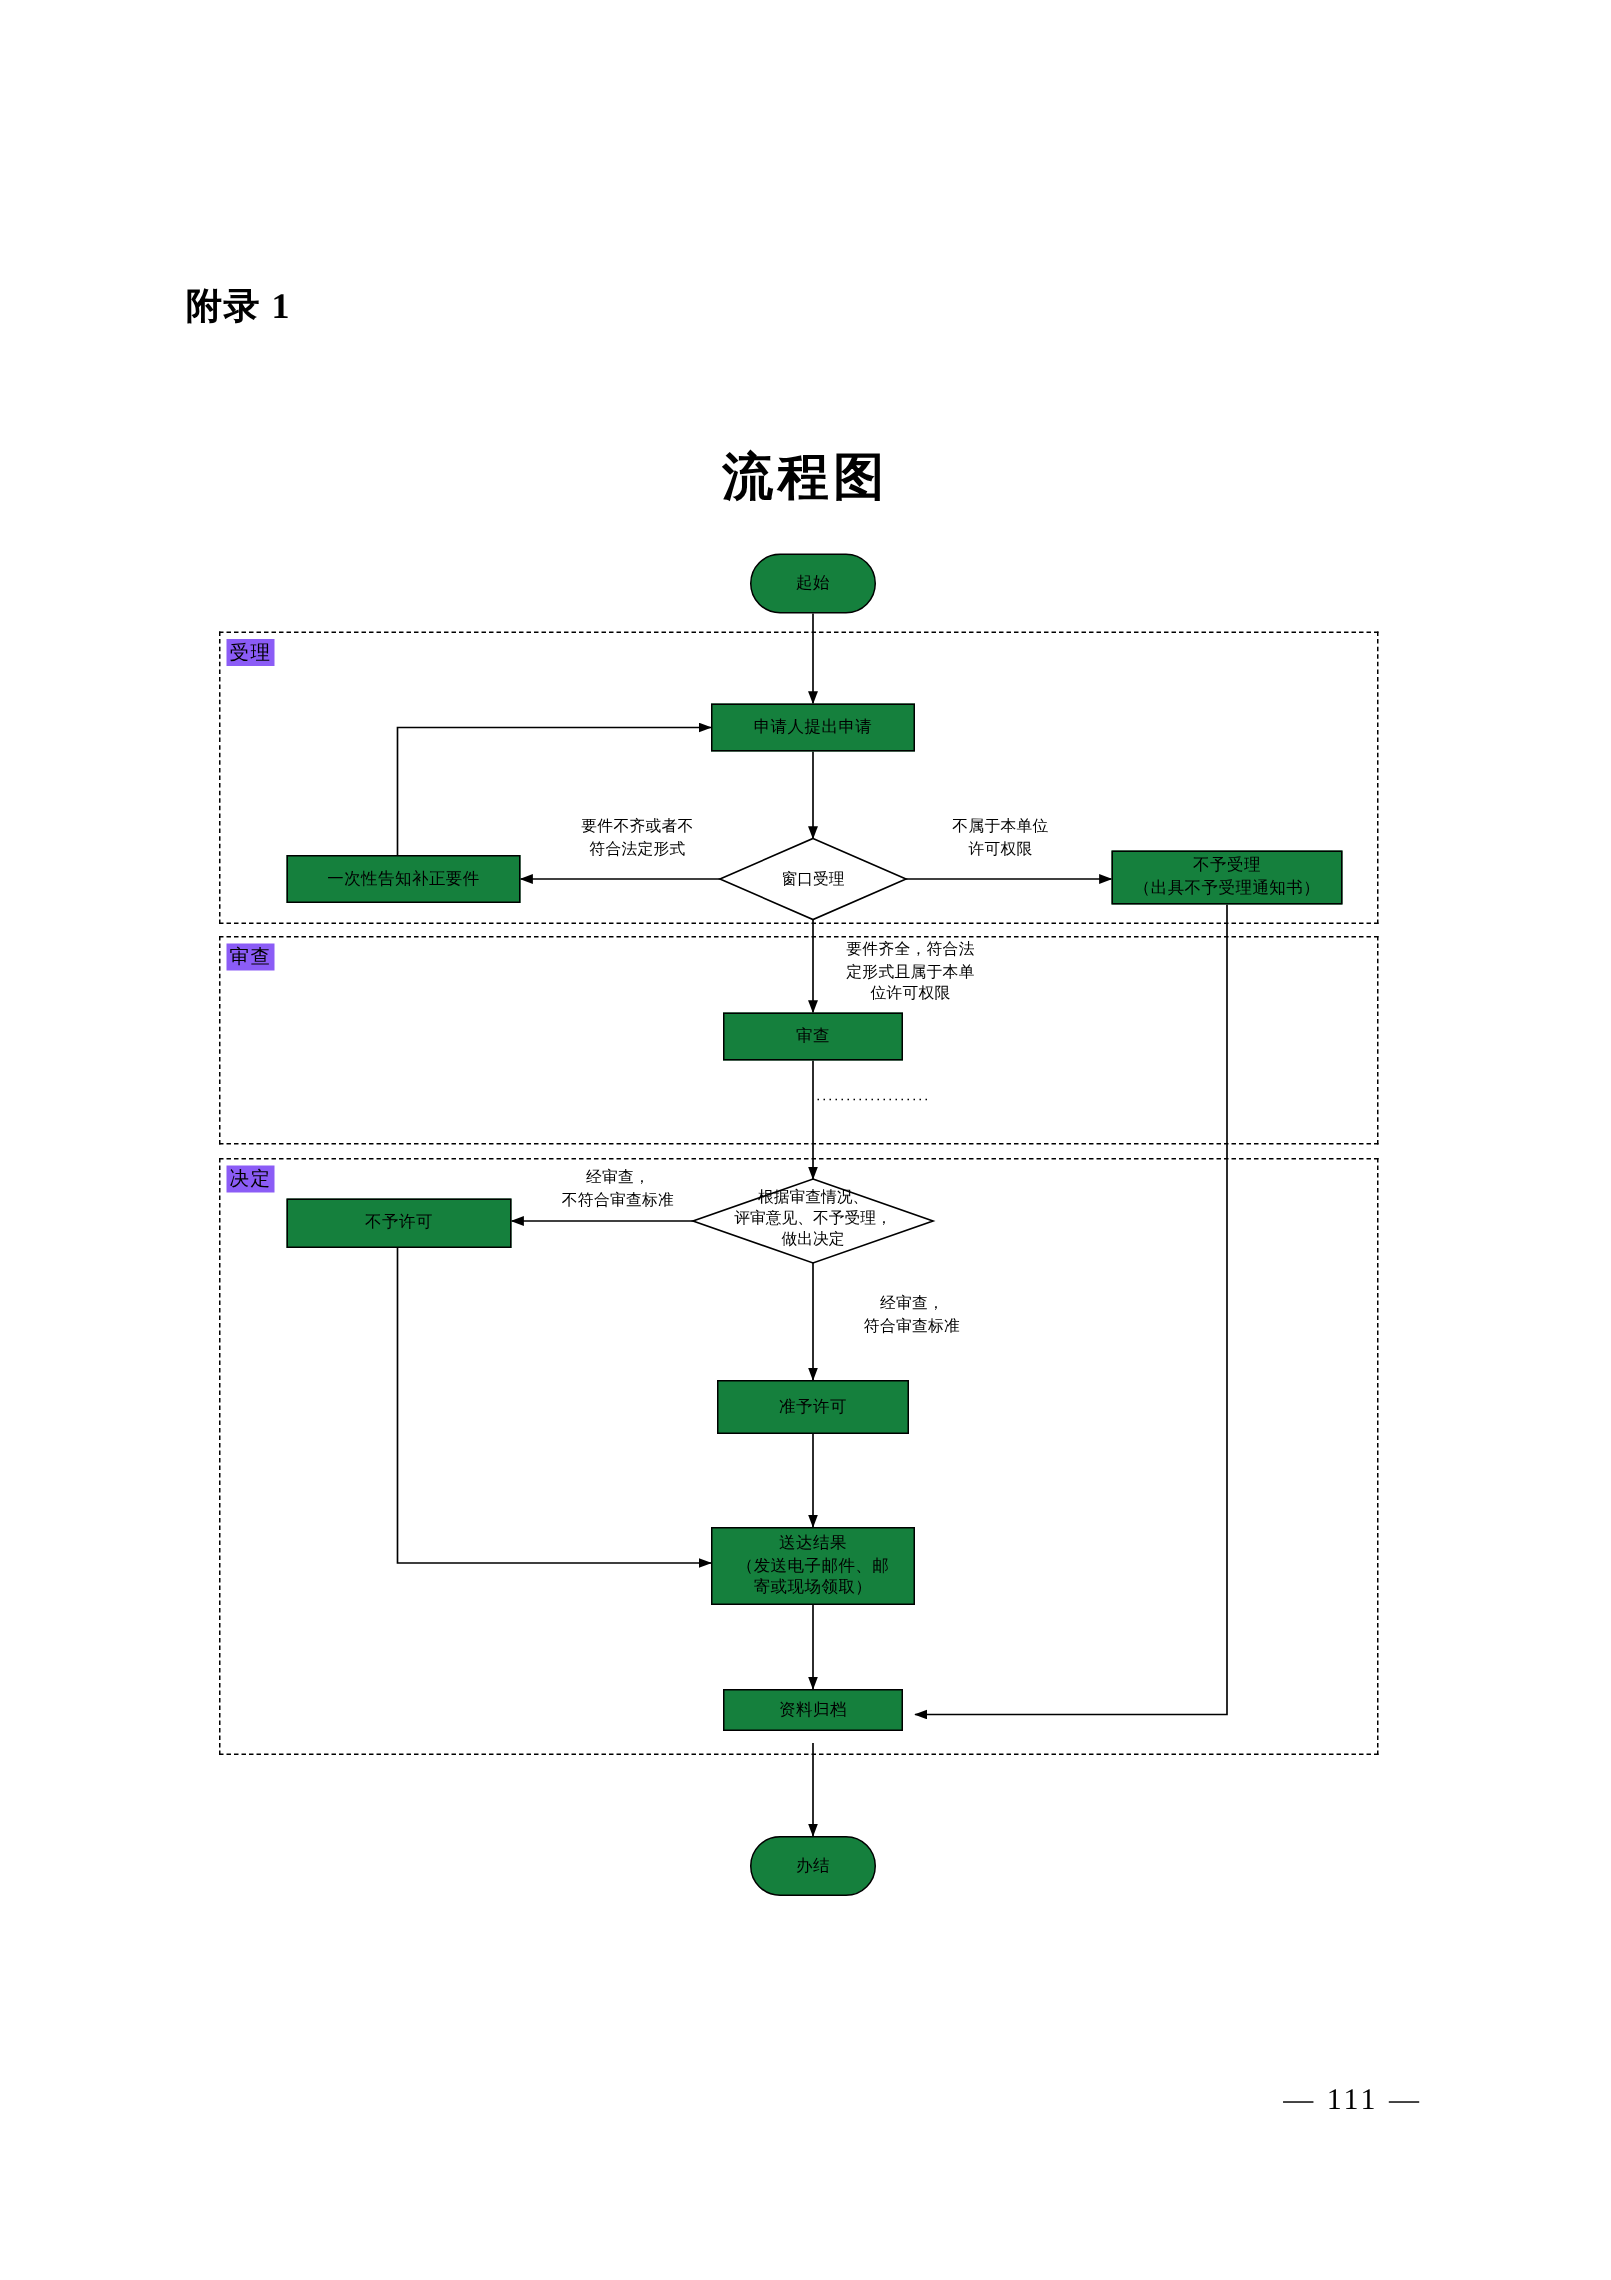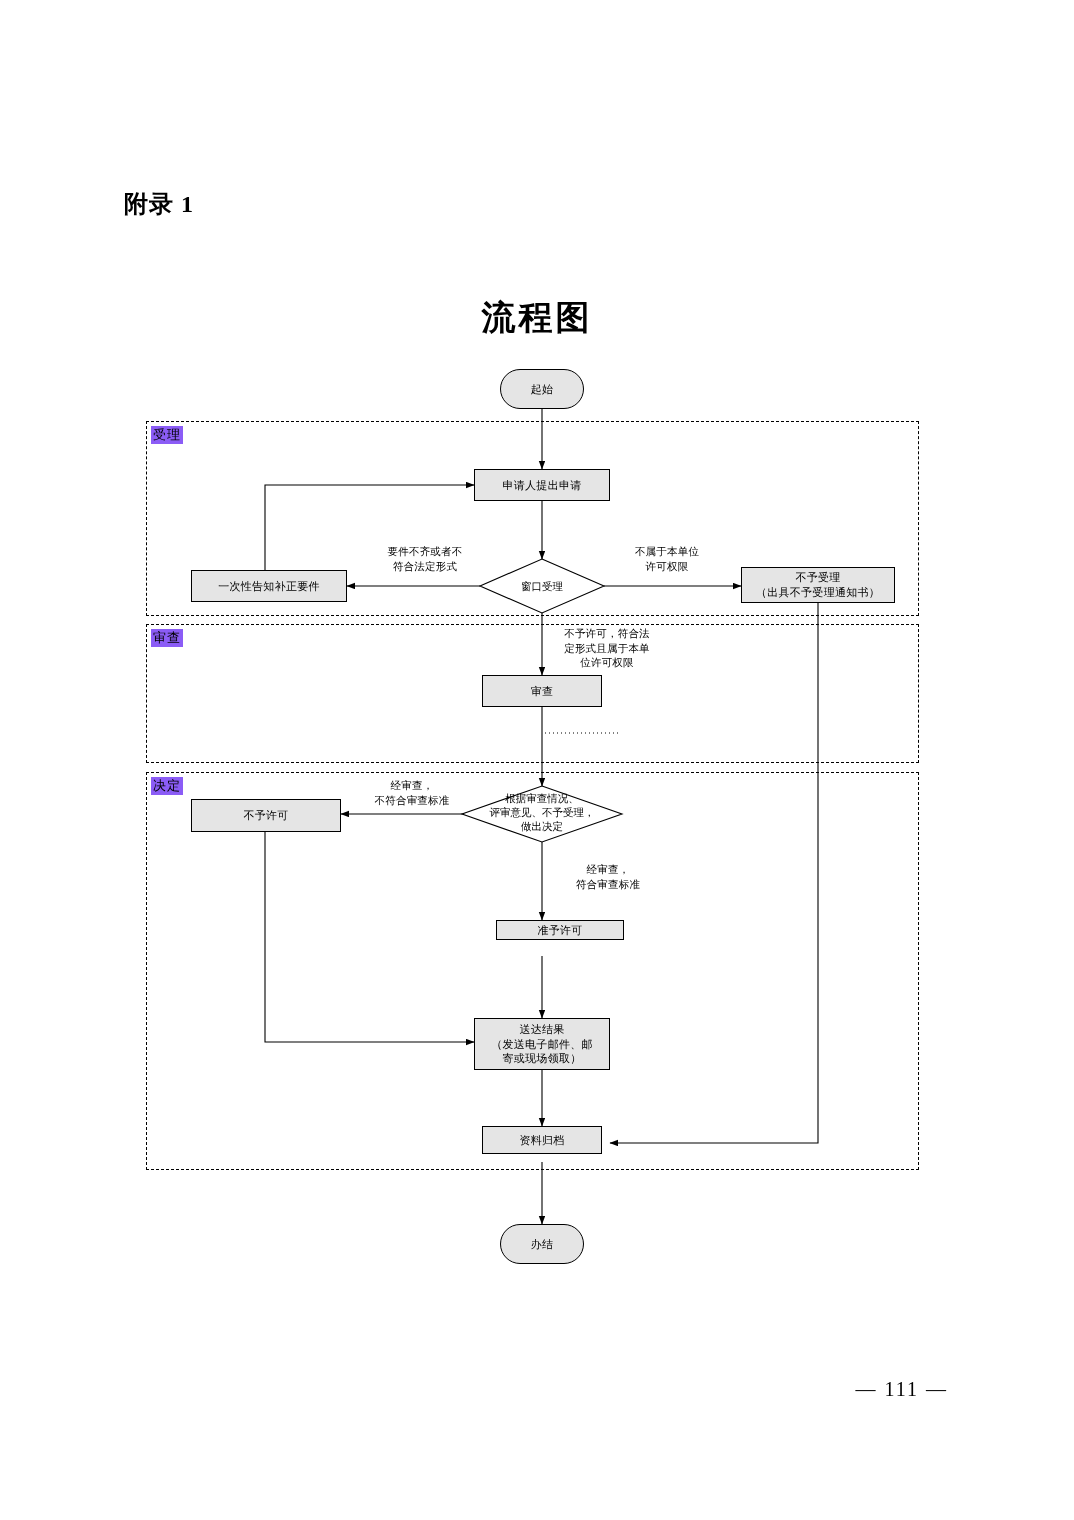--- a/index.html
+++ b/index.html
@@ -36,40 +36,40 @@
     top: 295px;
     text-align: center;
     font-family: "Liberation Serif", "DejaVu Serif", serif;
     font-size: 34px;
     font-weight: bold;
     letter-spacing: 3px;
   }
   .page-number {
     position: absolute;
     right: 126px;
-    bottom: 119px;
+    bottom: 108px;
     font-family: "Liberation Serif", "DejaVu Serif", serif;
     font-size: 20px;
     letter-spacing: 2px;
   }
 
   
   #flow {
     position: absolute;
     left: 0;
     top: 0;
     width: 1074px;
     height: 1520px;
   }
 
   .node {
     position: absolute;
     box-sizing: border-box;
     border: 1px solid #000;
-    background: #e5e5e5;
+    background: #15803d;
     display: flex;
     align-items: center;
     justify-content: center;
     text-align: center;
     font-size: 11px;
     line-height: 1.35;
     white-space: pre-line;
     letter-spacing: 0.3px;
   }
   .terminal {
@@ -201,37 +201,37 @@
 （出具不予受理通知书）</div>
 
     <div class="node" style="left:482px; top:675px; width:120px; height:32px;">审查</div>
 
     <div class="diamond-label" style="left:468px; top:791px; width:148px;">根据审查情况、
 评审意见、不予受理，
 做出决定</div>
 
     <div class="node" style="left:191px; top:799px; width:150px; height:33px;">不予许可</div>
 
-    <div class="node" style="left:496px; top:920px; width:128px; height:20px;">准予许可</div>
+    <div class="node" style="left:478px; top:920px; width:128px; height:36px;">准予许可</div>
 
     <div class="node" style="left:474px; top:1018px; width:136px; height:52px;">送达结果
 （发送电子邮件、邮
 寄或现场领取）</div>
 
     <div class="node" style="left:482px; top:1126px; width:120px; height:28px;">资料归档</div>
 
     <div class="node terminal" style="left:500px; top:1224px; width:84px; height:40px;">办结</div>
 
     <div class="edge-label" style="left:360px; top:544px; width:130px;">要件不齐或者不
 符合法定形式</div>
 
     <div class="edge-label" style="left:608px; top:544px; width:118px;">不属于本单位
 许可权限</div>
 
-    <div class="edge-label" style="left:548px; top:626px; width:118px;">不予许可，符合法
+    <div class="edge-label" style="left:548px; top:626px; width:118px;">要件齐全，符合法
 定形式且属于本单
 位许可权限</div>
 
     <div class="edge-label" style="left:348px; top:778px; width:128px;">经审查，
 不符合审查标准</div>
 
     <div class="edge-label" style="left:548px; top:862px; width:120px;">经审查，
 符合审查标准</div>
 
 

